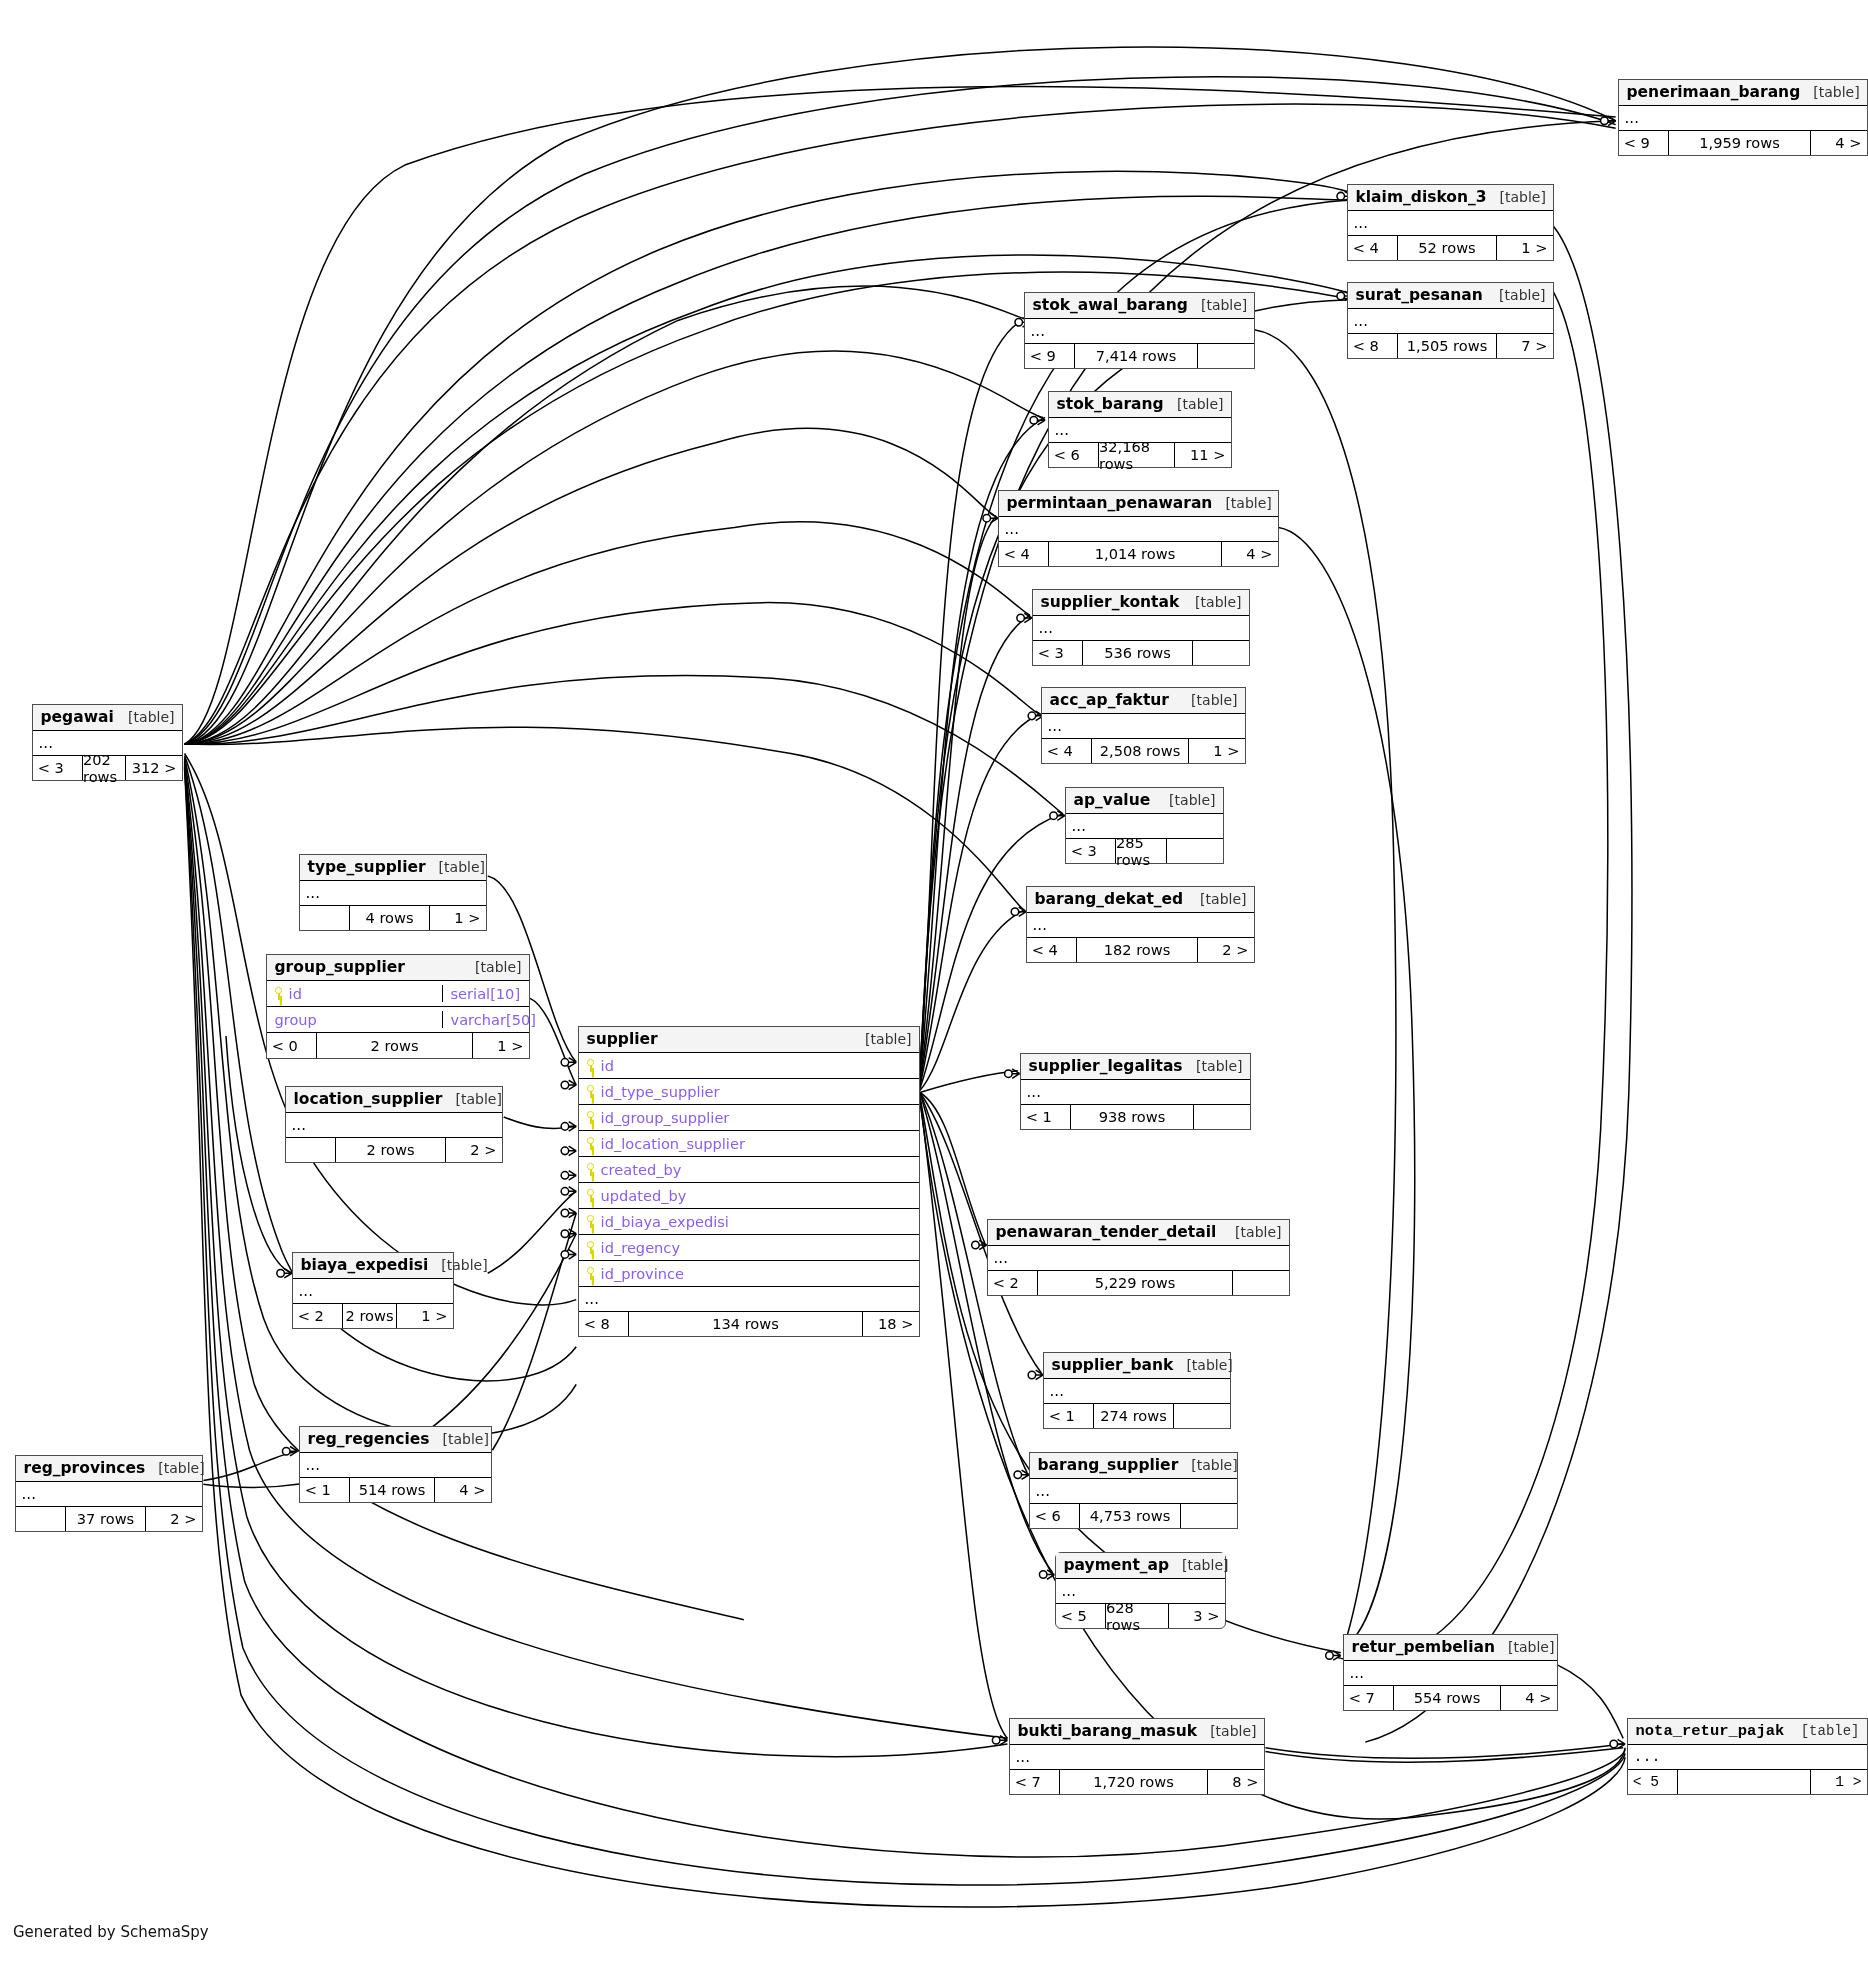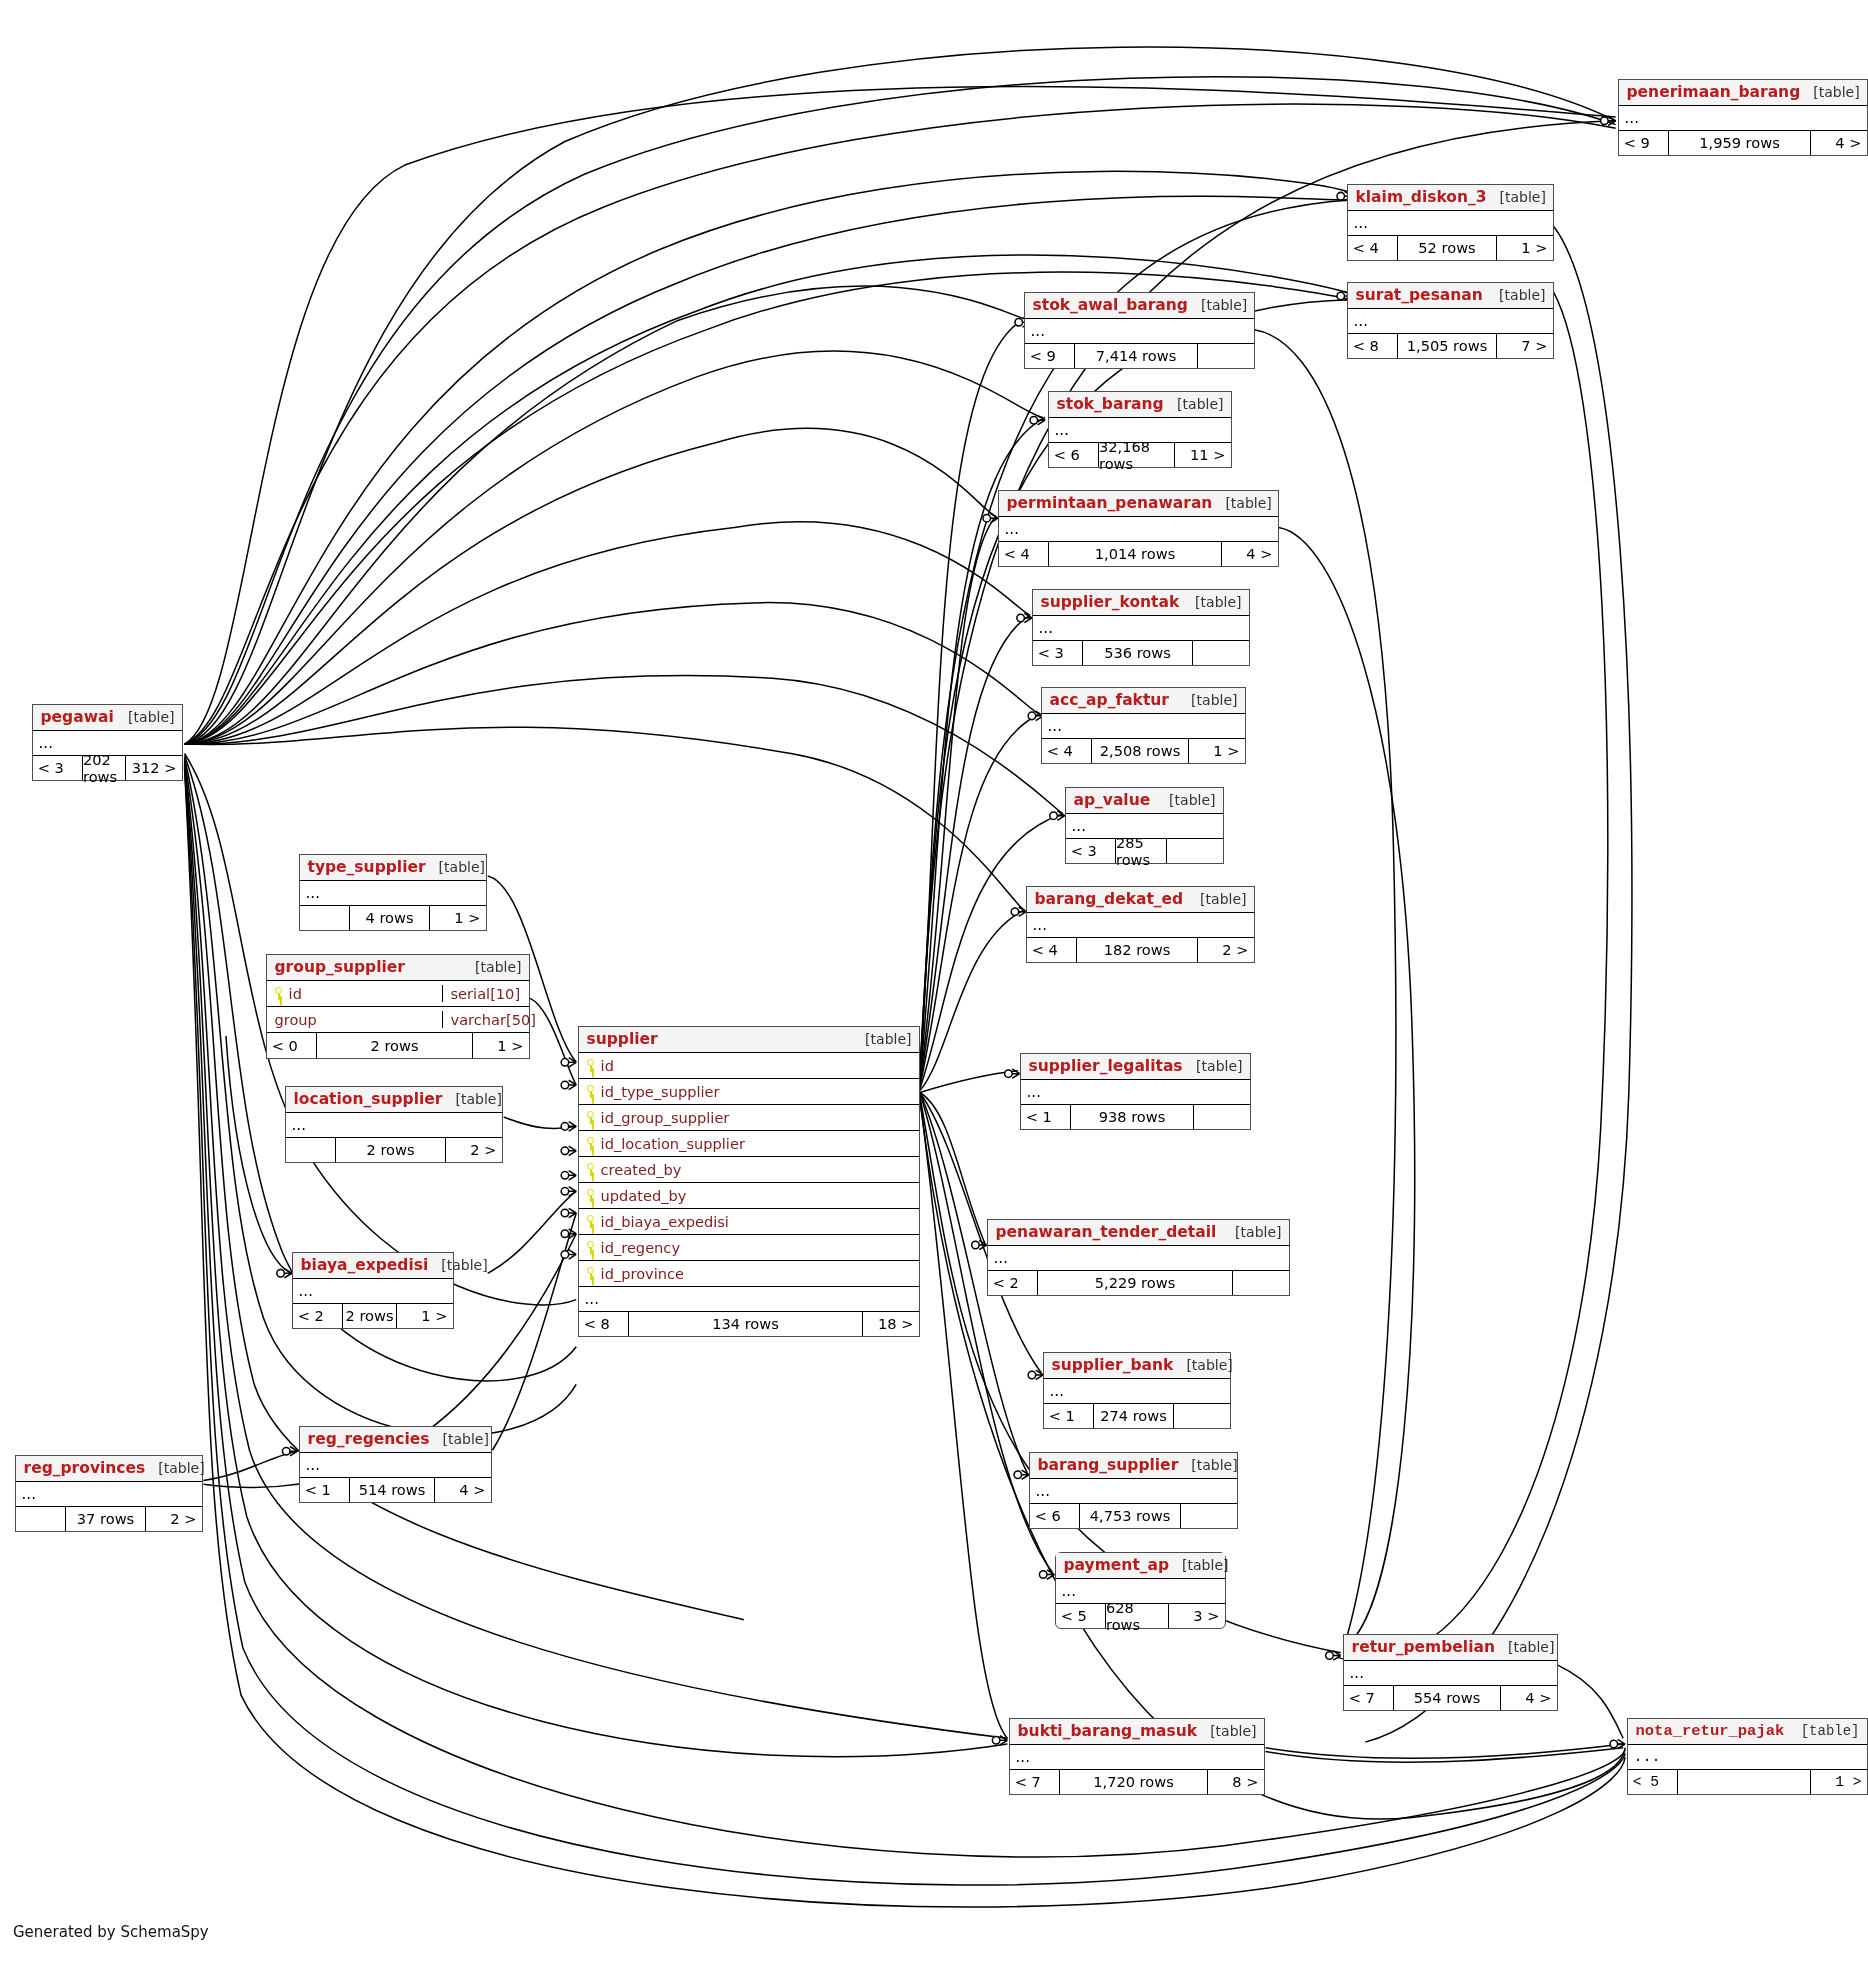--- a/index.html
+++ b/index.html
@@ -7,27 +7,27 @@
        font-family:"DejaVu Sans","Liberation Sans",sans-serif;
        -webkit-font-smoothing:antialiased;}
   #canvas{position:absolute;left:0;top:0;width:1868px;height:1975px;}
   #edges{position:absolute;left:0;top:0;width:1868px;height:1975px;pointer-events:none;}
 
   .table-node{position:absolute;background:#ffffff;border:1.9px solid #4d4d4d;
               box-sizing:border-box;}
   .tn-head{display:flex;align-items:center;justify-content:space-between;
            background:#f4f4f4;border-bottom:1.9px solid #000;
            padding:2.8px 7.5px 3.8px 7.5px;height:26px;box-sizing:border-box;white-space:nowrap;}
-  .tn-name{font-weight:bold;font-size:15.5px;color:#b91c1c;letter-spacing:0px;}
+  .tn-name{font-weight:bold;font-size:15.5px;color:#000000;letter-spacing:0px;}
   .tn-tag{font-size:14px;color:#333;padding-left:13px;}
   .tn-body{background:#fff;}
   .tn-ellipsis{height:24.5px;line-height:19px;padding:2.8px 5.6px;font-size:15px;color:#000;
                box-sizing:border-box;border-bottom:0.9px solid #000;}
   .tn-col{height:26px;display:flex;align-items:center;box-sizing:border-box;
-          border-bottom:0.9px solid #000;font-size:14.6px;color:#7f1d1d;}
+          border-bottom:0.9px solid #000;font-size:14.6px;color:#8b5cf6;}
   .tn-col .cname{flex:1;padding-left:7.5px;display:flex;align-items:center;gap:5.6px;}
   .tn-col .ctype{padding:0 7.5px;border-left:0.9px solid #000;width:87px;box-sizing:border-box;}
   .keyicon{display:inline-block;width:8.5px;height:13px;position:relative;}
   .keyicon::before{content:"";position:absolute;left:0.9px;top:0;width:6.6px;height:6.6px;
        border:1.9px solid #d9d900;border-radius:50%;box-sizing:border-box;}
   .keyicon::after{content:"";position:absolute;left:3.3px;top:5.6px;width:1.9px;height:7.5px;
        background:#d9d900;box-shadow:1.9px 2.8px 0 0 #d9d900,1.9px 5.6px 0 0 #d9d900;}
   .tn-foot{display:flex;height:24.5px;align-items:stretch;font-size:14.6px;color:#000;
            box-sizing:border-box;}
   .tn-foot > div{display:flex;align-items:center;box-sizing:border-box;}

